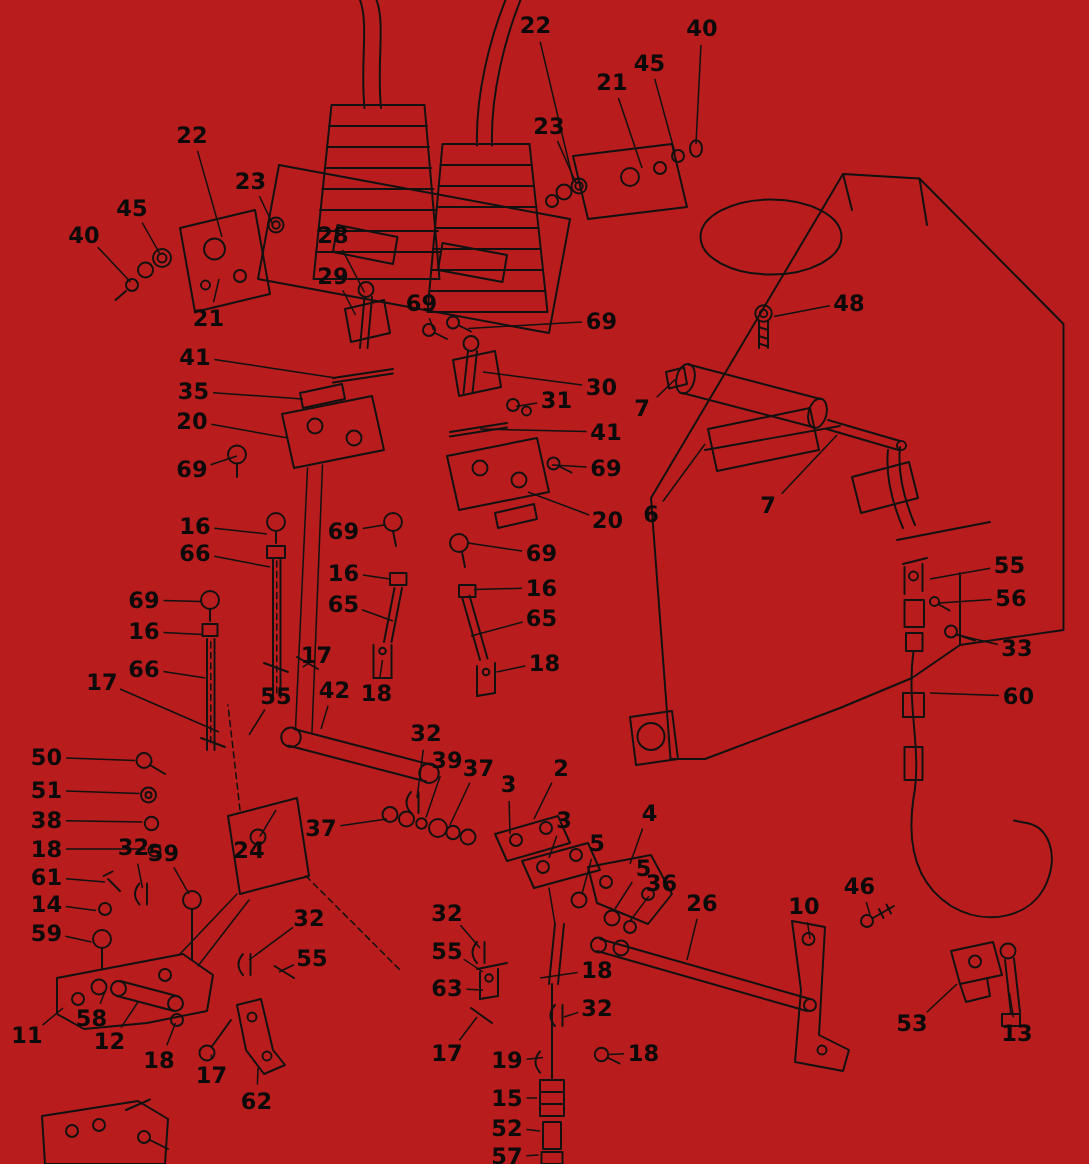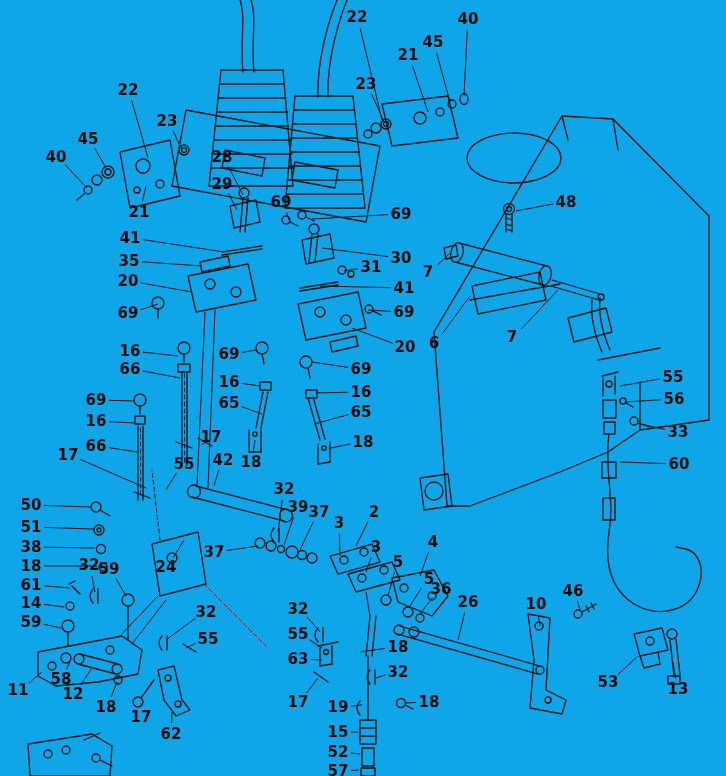--- a/index.html
+++ b/index.html
@@ -1,16 +1,16 @@
 <!DOCTYPE html>
 <html style="--line: #111111;"><head>
 <meta charset="utf-8">
 <style>
   html,body{margin:0;padding:0;background:#ffffff;}
-  .stage{position:relative;width:726px;height:776px;background:#0ea5e9;overflow:hidden;
+  .stage{position:relative;width:726px;height:776px;background:#b91c1c;overflow:hidden;
          font-family:"DejaVu Sans", sans-serif;}
   svg{position:absolute;left:0;top:0;}
   .art{fill:none;stroke:var(--line,#111);stroke-width:1.3;stroke-linecap:round;stroke-linejoin:round;}
   .thin{stroke-width:1;}
   .dash{stroke-dasharray:4 3;stroke-width:1;}
   .leader{stroke:var(--line,#111);stroke-width:1;fill:none;}
   .plabel{font:bold 15px "DejaVu Sans", sans-serif;fill:#0a0a0a;stroke:none;}
 </style>
 </head>
 <body>

